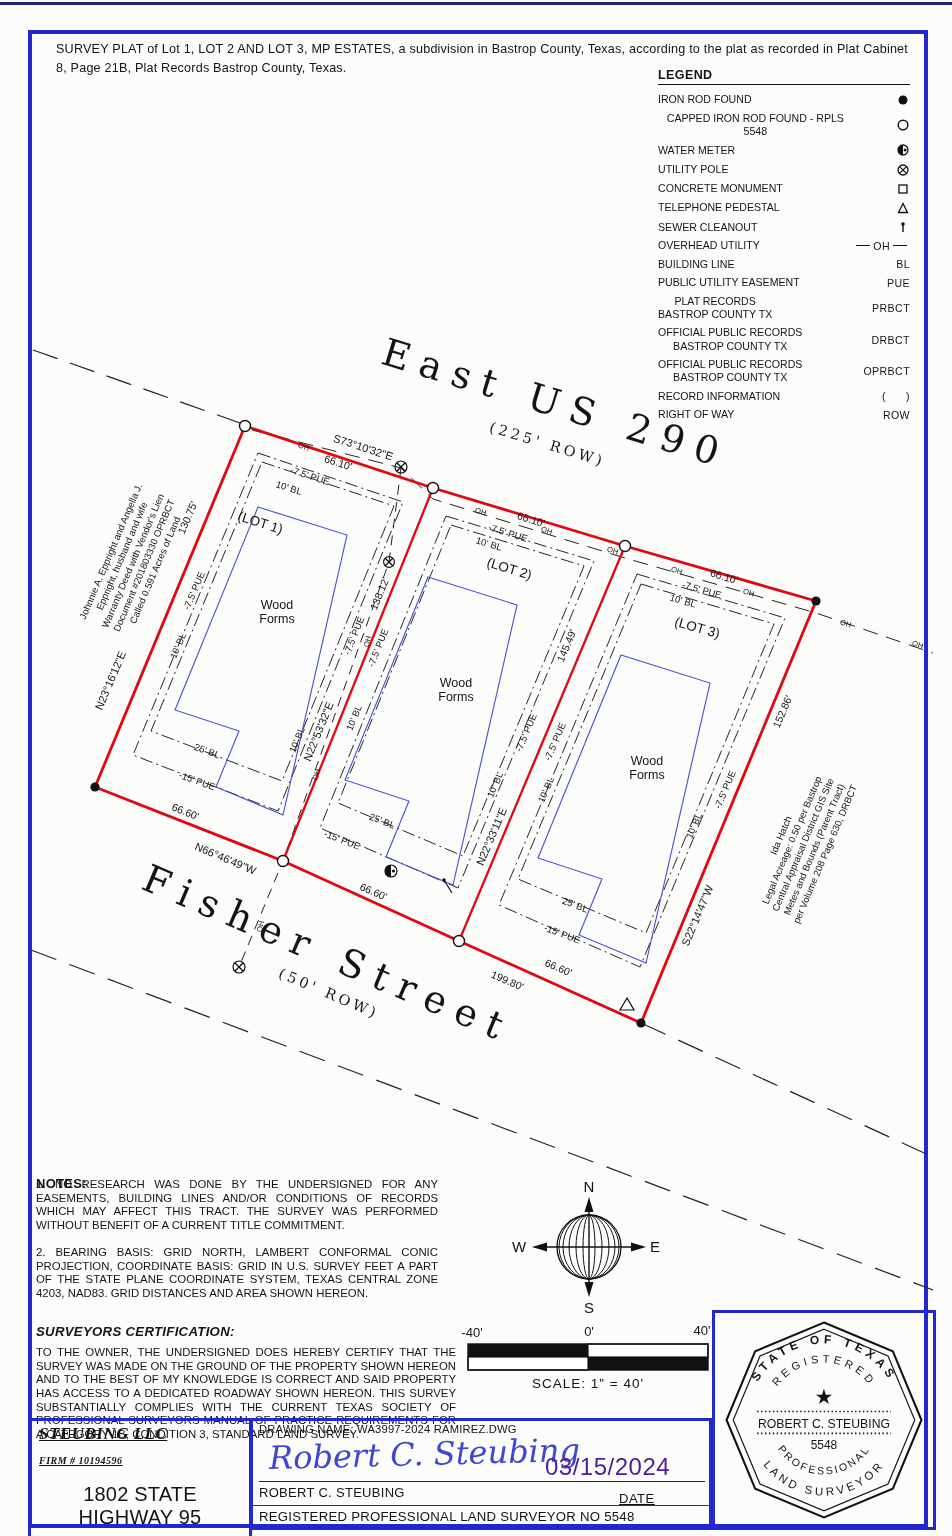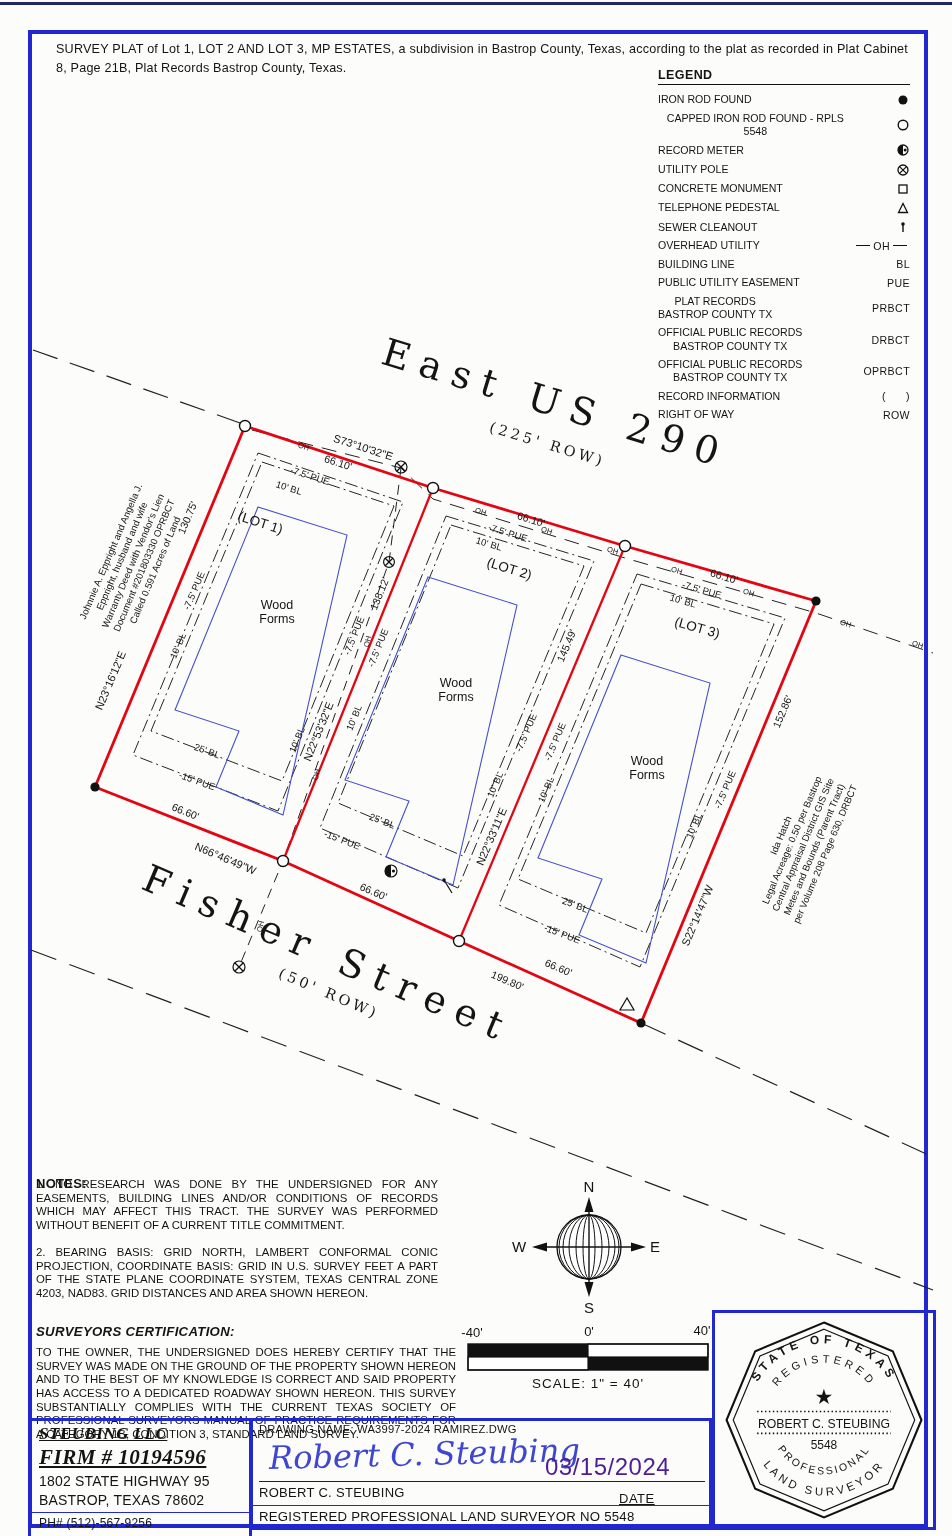--- a/index.html
+++ b/index.html
@@ -25,23 +25,23 @@
   .note2{position:absolute;left:36px;top:1246px;width:402px;font-size:11.4px;line-height:1.2;text-align:justify;}
   .cert-h{position:absolute;left:36px;top:1324px;font-size:13.2px;font-weight:bold;letter-spacing:.3px;font-style:italic;}
   .cert-b{position:absolute;left:36px;top:1346px;width:420px;font-size:11.4px;line-height:1.2;text-align:justify;}
   
   .addr{position:absolute;left:737px;top:1262px;font-size:12px;line-height:1.3;letter-spacing:.3px;}
   
   .box{position:absolute;border:3px solid #2228cf;box-sizing:border-box;background:transparent;}
   .firm-box{left:28px;top:1418px;width:224px;height:140px;padding:3px 8px;}
   .firm-name{font-family:"Liberation Serif",serif;font-style:italic;font-weight:bold;font-size:17px;
         text-decoration:underline;letter-spacing:.5px;}
-  .firm-no{font-family:"Liberation Serif",serif;font-style:italic;font-weight:bold;font-size:21px;
-        text-decoration:underline;letter-spacing:.5px;margin-top:1px;}
-  .firm-a{font-size:14px;margin-top:3px;letter-spacing:.2px;}
+  .firm-no{font-family:"Liberation Serif",serif;font-style:italic;font-weight:bold;font-size:10px;
+        text-decoration:underline;letter-spacing:.5px;margin-top:11px;}
+  .firm-a{font-size:20px;margin-top:17px;letter-spacing:.2px;text-align:center;}
   .firm-sep{border-top:1.6px solid #2228cf;margin:4px -8px 3px -8px;}
   .firm-ph{font-size:12px;letter-spacing:.2px;}
   .sig-box{left:250px;top:1418px;width:462px;height:112px;}
   .dwg{position:absolute;left:6px;top:2px;font-size:11.2px;letter-spacing:.2px;}
   .script{position:absolute;left:16px;top:14px;font-family:"DejaVu Serif",serif;font-style:italic;
         font-size:32px;color:#4047cf;transform:rotate(-1.5deg);}
   .sigdate{position:absolute;left:292px;top:32px;font-size:24px;color:#4c1d95;letter-spacing:.5px;}
   .sig-line{position:absolute;left:6px;top:60px;width:446px;border-top:1.4px solid #222;}
   .sig-name{position:absolute;left:6px;top:64px;font-size:13px;letter-spacing:.3px;}
   .date-lab{position:absolute;left:366px;top:70px;font-size:13px;letter-spacing:.5px;text-decoration:underline;}
@@ -282,21 +282,21 @@
     </div>
     <div class="lrow">
       <span class="lab">CAPPED IRON ROD FOUND - RPLS 5548</span>
       <span class="sym">
           <svg width="14" height="14">
             <circle cx="7" cy="7" r="4.8" fill="none" stroke="#111" stroke-width="1.4"></circle>
           </svg>
         </span>
     </div>
     <div class="lrow">
-      <span class="lab">RECORD METER</span>
+      <span class="lab">WATER METER</span>
       <span class="sym">
           <svg width="14" height="14">
             <circle cx="7" cy="7" r="5" fill="none" stroke="#111" stroke-width="1.3"></circle>
             <path d="M7,2 A5,5 0 0 0 7,12 Z" fill="#111"></path>
             <circle cx="9.2" cy="7" r="1.5" fill="#111"></circle>
           </svg>
         </span>
     </div>
     <div class="lrow">
       <span class="lab">UTILITY POLE</span>

